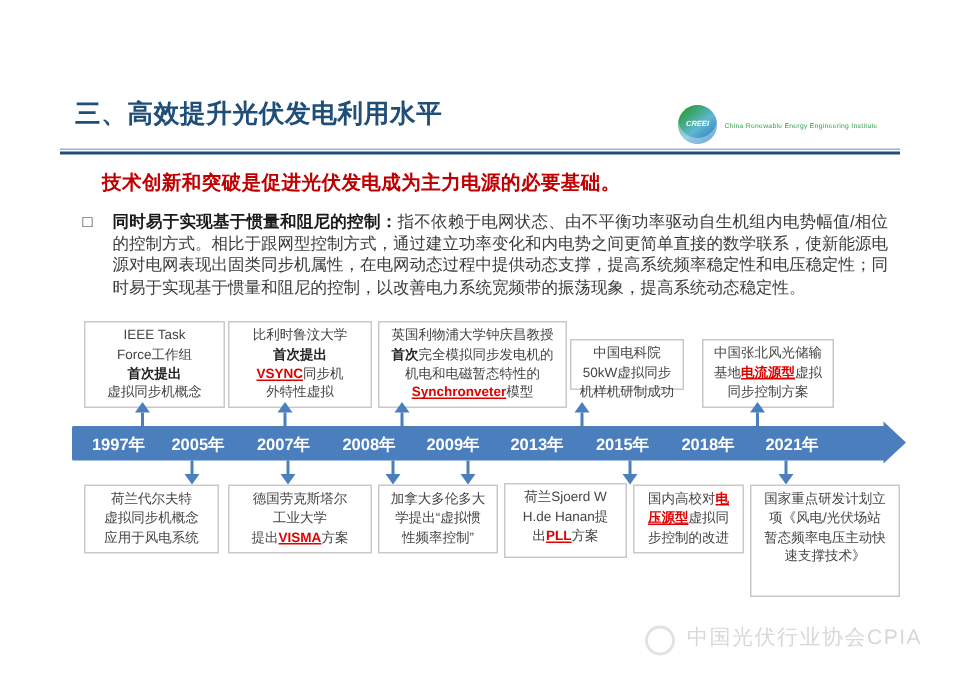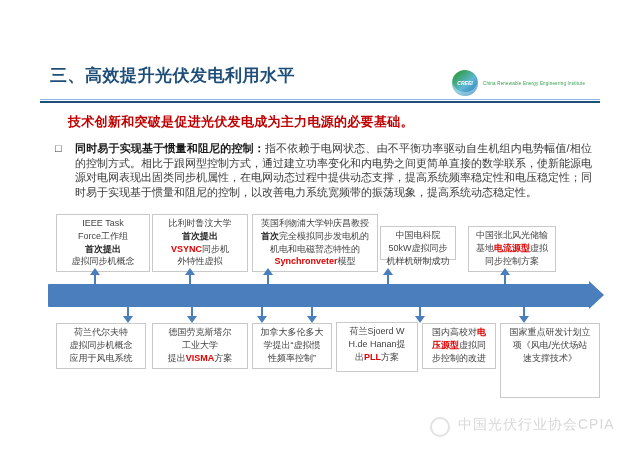--- a/index.html
+++ b/index.html
@@ -43,30 +43,30 @@
   .tl-bar{
     left:48px;top:284px;width:542px;height:23px;background:#4A7EBD;
     border-radius:1px;
   }
   .tl-tip{
     left:589px;top:281px;width:0;height:0;
     border-top:14px solid transparent;border-bottom:14px solid transparent;
     border-left:15px solid #4A7EBD;
   }
   .tl-year{
-    position:absolute;top:5px;width:60px;
-    font-size:11px;font-weight:bold;color:#ffffff;margin-top:24px;
+    position:absolute;top:5px;width:60px;text-align:center;
+    font-size:11px;font-weight:bold;color:#ffffff;
   }
   .tbox{
     background:#ffffff;border:1px solid #c9c9c9;box-sizing:border-box;
     font-size:9px;line-height:12.8px;color:#444;text-align:center;
     display:flex;flex-direction:column;justify-content:flex-start;
     padding:2px 1px;
   }
-  .tbox .red{color:#E00000;font-weight:bold;}
+  .tbox .red{color:#E00000;font-weight:bold;text-decoration:underline;}
   .tbox .b{font-weight:bold;color:#222;}
   .arrow{width:10px;display:flex;flex-direction:column;align-items:center;}
   .arrow .line{width:2px;height:9px;background:#4A7EBD;}
   .arrow .head-up{
     width:0;height:0;border-left:5px solid transparent;border-right:5px solid transparent;
     border-bottom:7px solid #4A7EBD;
   }
   .arrow .head-down{
     width:0;height:0;border-left:5px solid transparent;border-right:5px solid transparent;
     border-top:7px solid #4A7EBD;
@@ -213,17 +213,18 @@
     <div><span>出</span><span class="red">PLL</span><span>方案</span></div>
   </div>
 <div class="abs tbox" style="left:422px;top:323px;width:74px;height:46px">
     <div><span>国内高校对</span><span class="red">电</span></div>
     <div><span class="red">压源型</span><span>虚拟同</span></div>
     <div><span>步控制的改进</span></div>
   </div>
 <div class="abs tbox" style="left:500px;top:323px;width:100px;height:75px">
     <div><span>国家重点研发计划立</span></div>
     <div><span>项《风电/光伏场站</span></div>
+    <div><span>暂态频率电压主动快</span></div>
     <div><span>速支撑技术》</span></div>
   </div>
 
 <div class="abs footer-logo"></div>
 <div class="abs footer-text">中国光伏行业协会CPIA</div>
 
 </body></html>

